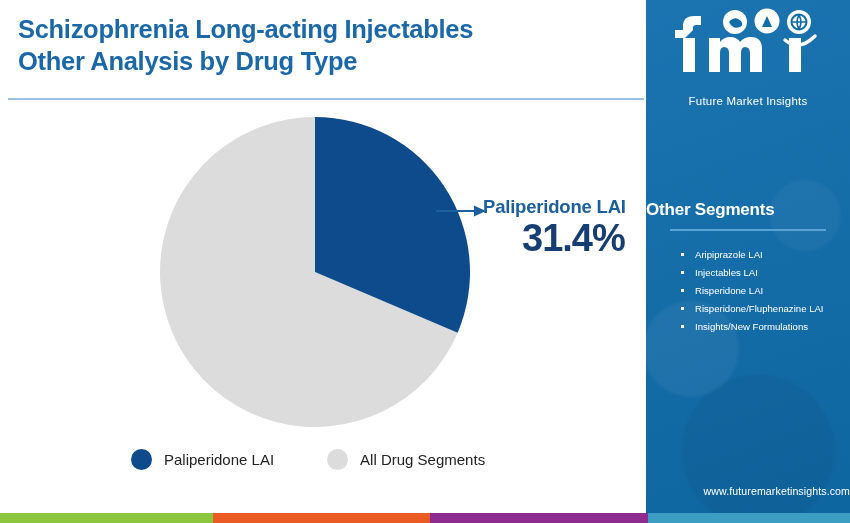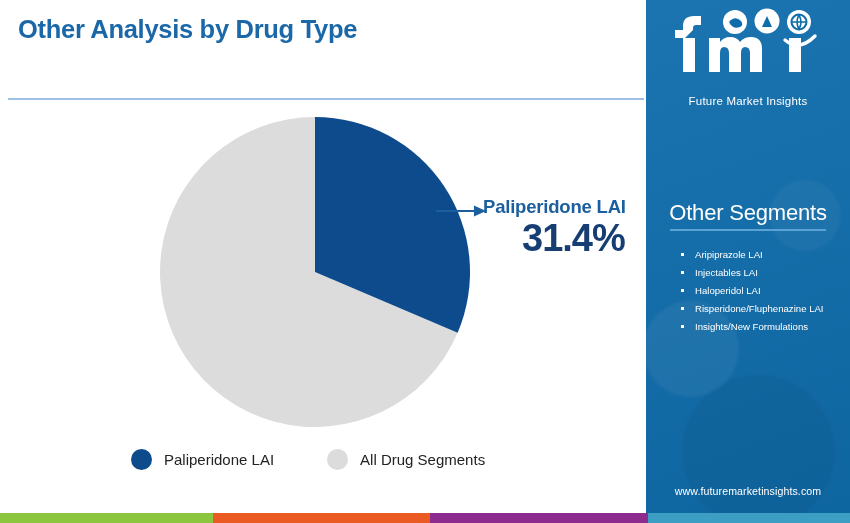--- a/index.html
+++ b/index.html
@@ -67,50 +67,51 @@
   
   .logo{position:absolute;left:0;top:8px;width:204px;height:88px;}
   .logo svg{display:block;margin:0 auto;}
   .logo-tag{
     text-align:center;color:#ffffff;font-size:11.5px;letter-spacing:.2px;
     margin-top:17px;font-weight:normal;
   }
 
   
   .seg-head{
-    position:absolute;left:0;top:200px;width:204px;text-align:center;
-    color:#ffffff;font-size:22px;font-weight:normal;letter-spacing:-0.2px;
+    position:absolute;left:0;top:200px;width:204px;
+    color:#ffffff;font-size:17px;font-weight:bold;letter-spacing:-0.2px;
   }
   .seg-rule{position:absolute;left:24px;top:229px;width:156px;height:2px;background:#5ba3d4;}
   .seg-list{position:absolute;left:22px;top:238px;width:182px;list-style:none;margin:12px;padding:0;}
   .seg-list li{
     position:relative;padding-left:15px;color:#ffffff;
     font-size:9.6px;line-height:1;margin-bottom:8.4px;white-space:nowrap;
   }
   .seg-list li .bul{
     position:absolute;left:1px;top:3px;width:3.4px;height:3.4px;background:#ffffff;
   }
 
   .site-url{
-    position:absolute;left:0;bottom:16px;width:204px;text-align:center;
+    position:absolute;left:0;bottom:16px;width:204px;text-align:right;
     color:#ffffff;font-size:10.6px;letter-spacing:.1px;
   }
 
   
   .bottom-bars{position:absolute;left:0;top:513px;width:850px;height:10px;display:flex;}
   .bar{height:10px;}
 </style>
 </head>
 <body>
 
 <div id="root">
 
   <div class="left-pane">
 
     <div class="title">
+      <span class="title-line">Schizophrenia Long-acting Injectables</span>
       <span class="title-line">Other Analysis by Drug Type</span>
     </div>
 
     <div class="title-rule"></div>
 
     <div class="pie-wrap">
       <svg class="pie-svg" viewBox="0 0 310 310">
 
         <path id="slice-other" fill="#dcdcdc" d="M 155 155 L 297.64 215.66 A 155 155 0 1 1 155.00 0.00 Z"></path>
 
@@ -168,21 +169,21 @@
       </svg>
       <div class="logo-tag">Future Market Insights</div>
     </div>
 
     <div class="seg-head">Other Segments</div>
     <div class="seg-rule"></div>
 
     <ul class="seg-list">
       <li><span class="bul"></span><span>Aripiprazole LAI</span></li>
       <li><span class="bul"></span><span>Injectables LAI</span></li>
-      <li><span class="bul"></span><span>Haloperidol LAI</span></li>
+      <li><span class="bul"></span><span>Risperidone LAI</span></li>
       <li><span class="bul"></span><span>Risperidone/Fluphenazine LAI</span></li>
       <li><span class="bul"></span><span>Insights/New Formulations</span></li>
     </ul>
 
     <div class="site-url">www.futuremarketinsights.com</div>
   </div>
 
   <div class="bottom-bars">
     <div class="bar" style="background: rgb(140, 198, 62); width: 213px;"></div>
     <div class="bar" style="background: rgb(234, 91, 35); width: 217px;"></div>

